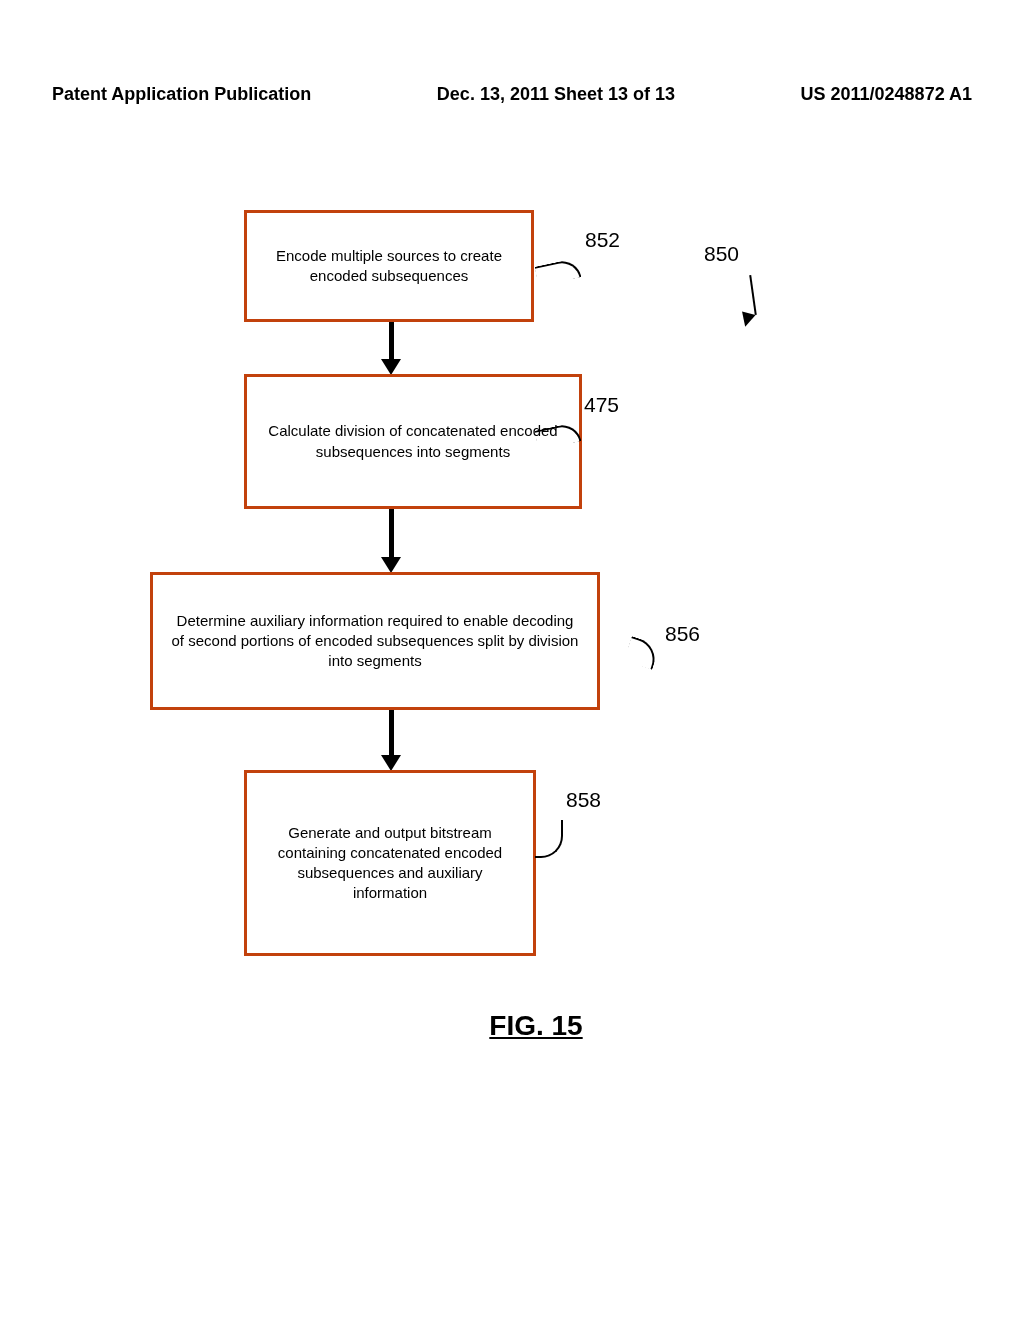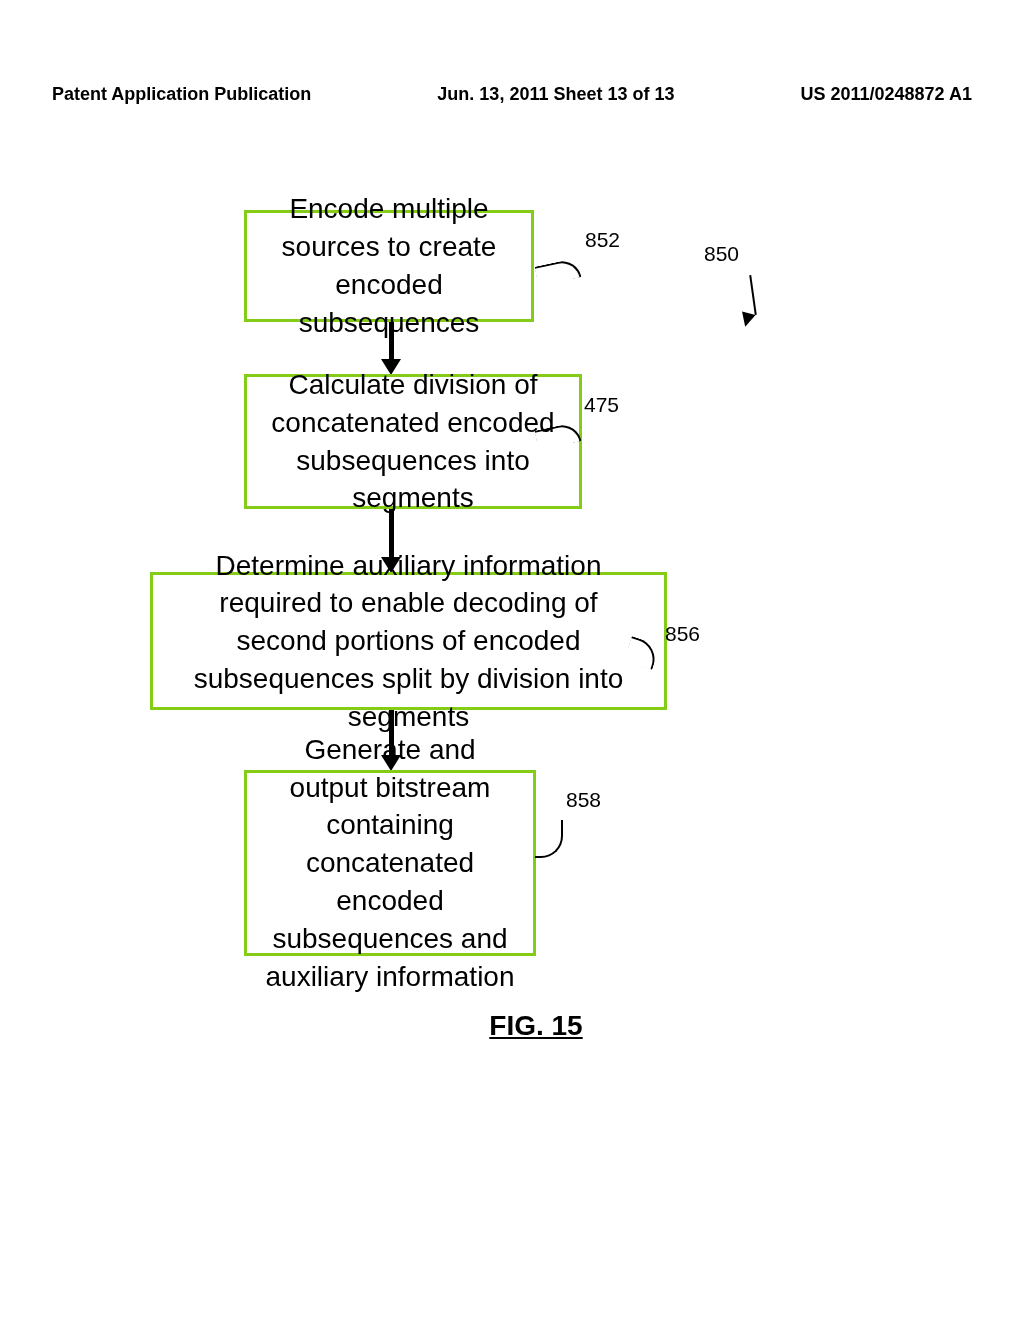--- a/index.html
+++ b/index.html
@@ -35,46 +35,46 @@
     }
     .diagram-container {
       position: absolute;
       top: 200px;
       left: 0;
       width: 100%;
       height: 900px;
     }
     .box {
       position: absolute;
-      border: 3px solid #84cc16;
+      border: 3px solid #c2410c;
       background: white;
       display: flex;
       align-items: center;
       justify-content: center;
       text-align: center;
-      font-size: 28px;
+      font-size: 15px;
       padding: 12px 18px;
       line-height: 1.35;
     }
     .box1 {
       top: 10px;
       left: 244px;
       width: 290px;
       height: 112px;
     }
     .box2 {
       top: 174px;
       left: 244px;
       width: 338px;
       height: 135px;
     }
     .box3 {
       top: 372px;
       left: 150px;
-      width: 517px;
+      width: 450px;
       height: 138px;
     }
     .box4 {
       top: 570px;
       left: 244px;
       width: 292px;
       height: 186px;
     }
     .label {
       position: absolute;
@@ -204,21 +204,21 @@
       font-weight: bold;
       text-decoration: underline;
       margin-left: 24px;
     }
   </style>
 </head>
 <body>
 
 <div class="header">
   <span class="header-left">Patent Application Publication</span>
-  <span class="header-center">Jun. 13, 2011  Sheet 13 of 13</span>
+  <span class="header-center">Dec. 13, 2011  Sheet 13 of 13</span>
   <span class="header-right">US 2011/0248872 A1</span>
 </div>
 
 <div class="diagram-container">
 
   <div class="label label-850">850</div>
   <div class="arrow-850"></div>
   <div class="arrow-850-head"></div>
 
   <div class="box box1">

